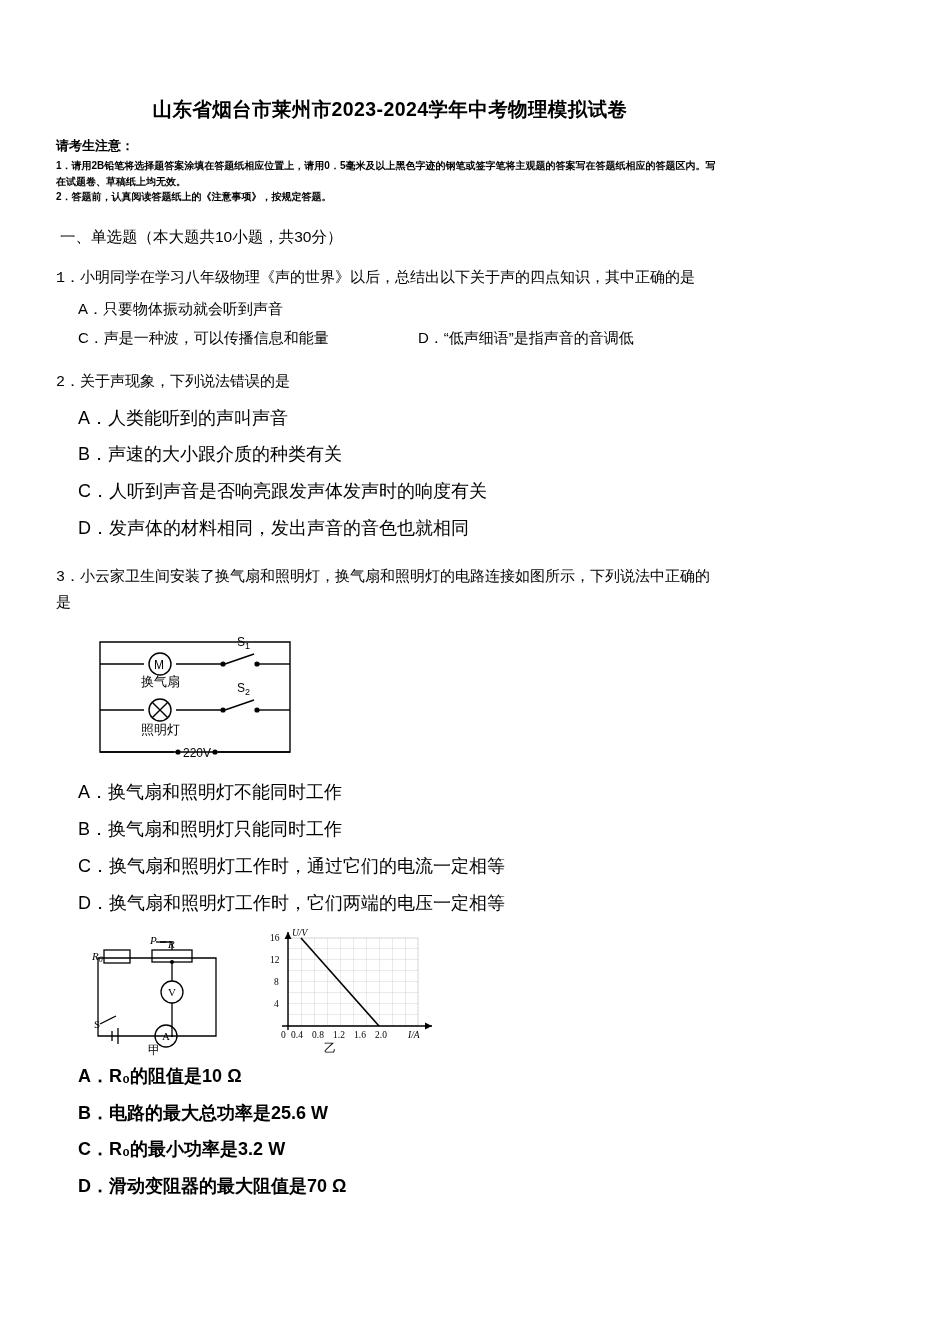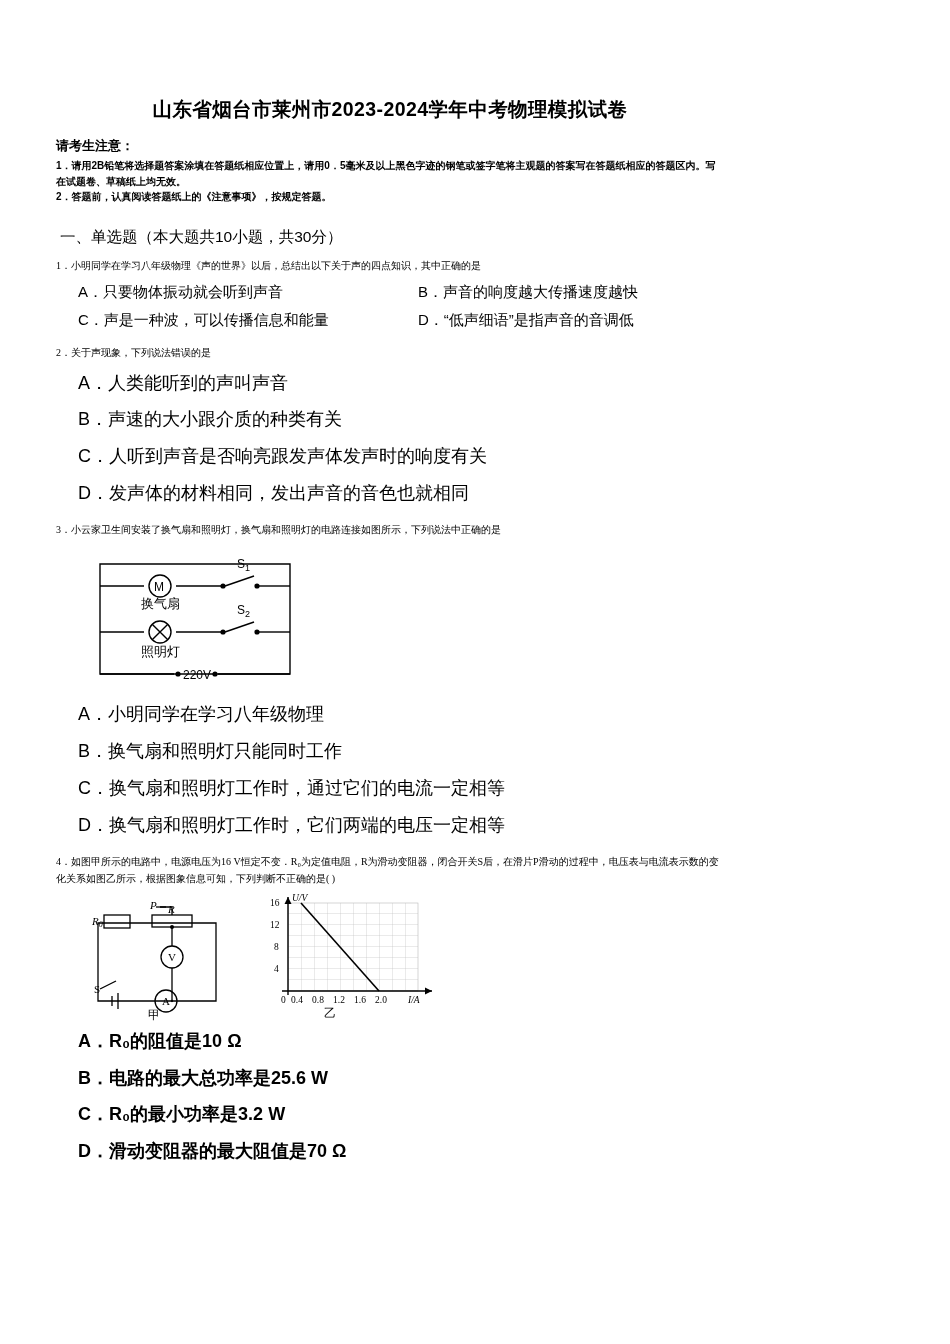--- a/index.html
+++ b/index.html
@@ -40,24 +40,24 @@
     font-size: 10px;
     line-height: 1.55;
     margin: 0;
   }
   .section-head {
     font-family: "Liberation Sans", sans-serif;
     font-size: 15.5px;
     margin: 22px 0 8px 4px;
   }
   .q-stem {
-    font-family: Liberation Serif, serif;
-    font-size: 10px;
+    font-family: Liberation Mono, monospace;
+    font-size: 15px;
     line-height: 1.7;
-    margin: 9px 0 4px 0;
+    margin: 18px 0 4px 0;
   }
   .opt-row {
     display: flex;
     font-family: "Liberation Sans", sans-serif;
     font-size: 15px;
     line-height: 1.9;
     padding-left: 22px;
   }
   .opt-row .opt {
     flex: 0 0 auto;
@@ -94,21 +94,20 @@
 
   <div class="notice-head">请考生注意：</div>
   <div class="notice-line">1．请用2B铅笔将选择题答案涂填在答题纸相应位置上，请用0．5毫米及以上黑色字迹的钢笔或签字笔将主观题的答案写在答题纸相应的答题区内。写在试题卷、草稿纸上均无效。</div>
   <div class="notice-line">2．答题前，认真阅读答题纸上的《注意事项》，按规定答题。</div>
 
   <div class="section-head">一、单选题（本大题共10小题，共30分）</div>
 
   <div class="q-stem">1．小明同学在学习八年级物理《声的世界》以后，总结出以下关于声的四点知识，其中正确的是</div>
   <div class="opt-row">
     <span class="opt first">A．只要物体振动就会听到声音</span>
-    <span class="opt">B．声音的响度越大传播速度越快</span>
   </div>
   <div class="opt-row">
     <span class="opt first">C．声是一种波，可以传播信息和能量</span>
     <span class="opt">D．“低声细语”是指声音的音调低</span>
   </div>
 
   <div class="q-stem">2．关于声现象，下列说法错误的是</div>
   <div class="opt-block">
     <div class="opt">A．人类能听到的声叫声音</div>
     <div class="opt">B．声速的大小跟介质的种类有关</div>
@@ -154,27 +153,26 @@
         <text x="72" y="44.5">M</text>
         <text x="59" y="62" font-size="13">换气扇</text>
         <text x="59" y="110" font-size="13">照明灯</text>
         <text x="155" y="22">S<tspan font-size="9" dy="3">1</tspan></text>
         <text x="155" y="68">S<tspan font-size="9" dy="3">2</tspan></text>
         <text x="101" y="133">220V</text>
       </g>
     </svg>
   </div>
   <div class="opt-block">
-    <div class="opt">A．小明同学在学习八年级物理</div>
+    <div class="opt">A．换气扇和照明灯不能同时工作</div>
     <div class="opt">B．换气扇和照明灯只能同时工作</div>
     <div class="opt">C．换气扇和照明灯工作时，通过它们的电流一定相等</div>
     <div class="opt">D．换气扇和照明灯工作时，它们两端的电压一定相等</div>
   </div>
 
-  <div class="q-stem">4．如图甲所示的电路中，电源电压为16 V恒定不变．R₀为定值电阻，R为滑动变阻器，闭合开关S后，在滑片P滑动的过程中，电压表与电流表示数的变化关系如图乙所示，根据图象信息可知，下列判断不正确的是(    )</div>
   <div class="fig2-wrap">
     <svg width="150" height="120" viewBox="0 0 150 120">
       <g fill="none" stroke="#000" stroke-width="1.3">
         <path d="M12 22 H130 V100 H12 Z"></path>
 
         <rect x="18" y="14" width="26" height="13"></rect>
 
         <rect x="66" y="14" width="40" height="12"></rect>
         <path d="M86 14 V6 H74"></path>
         <path d="M70 6 h10"></path>

